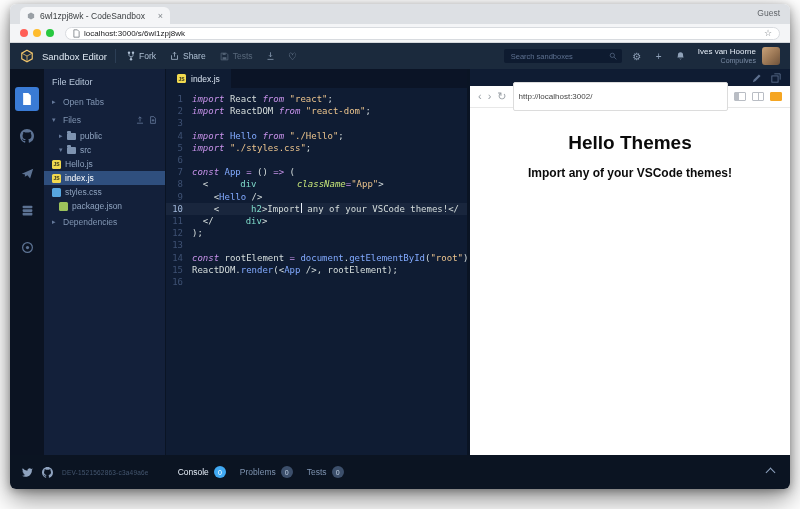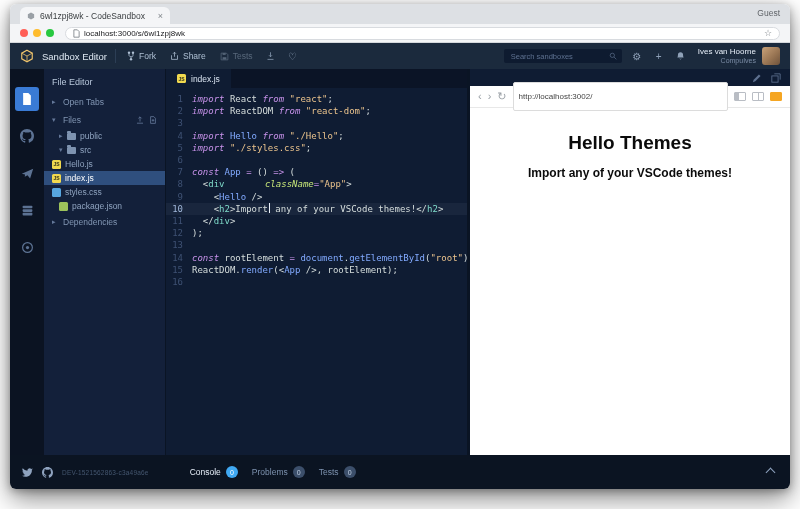--- a/index.html
+++ b/index.html
@@ -89,21 +89,21 @@
   .code{flex:1;padding-top:5px;font-family:"DejaVu Sans Mono",monospace;
     font-size:9px;line-height:12.2px;overflow:hidden;}
   .crow{display:flex;}
   .crow.active{background:rgba(214,230,255,0.05);}
   .ln{width:26px;flex:none;text-align:right;padding-right:9px;color:#3E5173;}
   .crow.active .ln{color:#9FB6D8;}
   .lc{white-space:pre;}
   .tk-k{color:#C792EA;font-style:italic;}
   .tk-s{color:#ECC48D;}
   .tk-f{color:#82AAFF;}
-  .tk-t{color:#7FDBCA;}
+  .tk-t{color:#7FDBCA;margin-left:32px;}
   .tk-a{color:#C5E478;font-style:italic;margin-left:35px;}
   .tk-v{color:#D6DEDD;}
   .tk-o{color:#C792EA;}
   .tk-p{color:#D6DEDD;}
   .caret{display:inline-block;width:1px;height:10px;background:#E9EFF8;
     vertical-align:-1px;margin-left:1px;}
 
   .resizer{width:3px;background:#0A1424;flex:none;}
 
   
@@ -122,21 +122,21 @@
   .vic.editoric:after{content:'';position:absolute;left:0;top:0;bottom:0;width:4px;background:#B9BDC4;}
   .vic.active{background:#F5A623;border-color:#F5A623;}
   .pcontent{flex:1;text-align:center;color:#0B0B0B;padding-top:24px;}
   .ph1{font-size:19px;font-weight:bold;margin:0 0 12px;}
   .ph2{font-size:12px;font-weight:bold;margin:0;}
 
   
   .console{height:34px;background:#0B1422;display:flex;align-items:center;
     padding:0 12px;gap:9px;color:#8FA3BF;flex:none;}
   .version{font-size:6.5px;color:#44566F;letter-spacing:.2px;}
-  .ctabs{display:flex;align-items:center;gap:14px;margin-left:32px;}
+  .ctabs{display:flex;align-items:center;gap:14px;margin-left:20px;}
   .ctab{display:flex;align-items:center;gap:5px;font-size:8.5px;color:#7E93B0;}
   .ctab.active .ctlabel{color:#E6EEF8;}
   .cbadge{min-width:12px;height:12px;border-radius:50%;background:#3C4F6B;color:#C2D1E4;
     font-size:7px;display:flex;align-items:center;justify-content:center;padding:0 2px;}
   .ctab.active .cbadge{background:#40A9F3;color:#fff;}
   .chevup{width:7px;height:7px;border-left:1.5px solid #8FA3BF;border-top:1.5px solid #8FA3BF;
     transform:rotate(45deg);margin-left:auto;margin-right:4px;}
   svg{display:block;}
 </style>
 </head>

